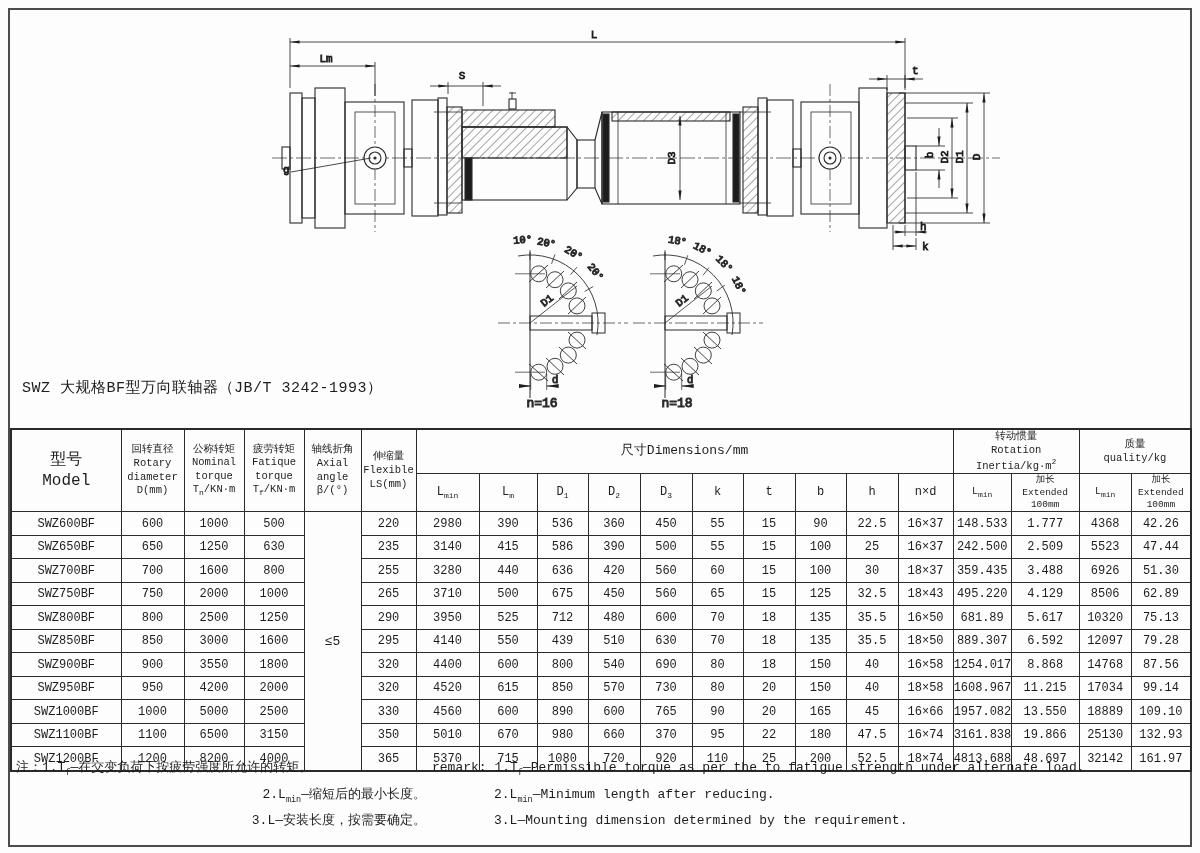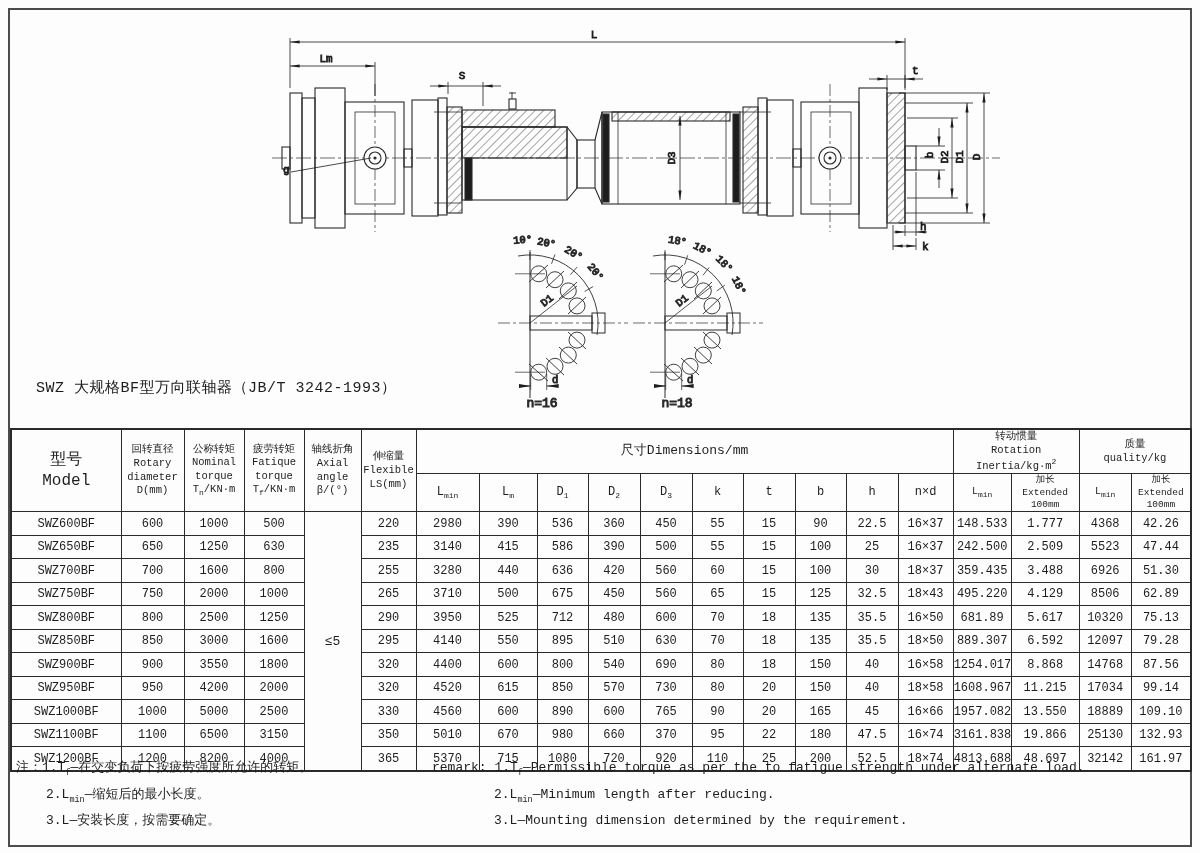--- a/index.html
+++ b/index.html
@@ -1,38 +1,38 @@
 <!DOCTYPE html>
 <html><head>
 <meta charset="utf-8">
 <style>
   html,body{margin:0;padding:0;background:#e8e8e8;}
   .page{position:relative;width:1200px;height:853px;background:#fdfdfd;margin:0 auto;
         font-family:"Liberation Mono","DejaVu Sans Mono",monospace;color:#1d1d1d;overflow:hidden;}
   .frame{position:absolute;left:8px;top:8px;right:8px;bottom:6px;border:2px solid #4c4c4c;pointer-events:none;}
   .drawing-svg{position:absolute;left:0;top:0;width:1200px;height:425px;}
-  .title-zh{position:absolute;left:36px;top:378px;font-size:15px;letter-spacing:.5px;white-space:nowrap;}
+  .title-zh{position:absolute;left:22px;top:378px;font-size:15px;letter-spacing:.5px;white-space:nowrap;}
   .title-en{position:absolute;left:22px;top:399px;font-size:15px;white-space:nowrap;}
   table.spec{position:absolute;left:10px;top:428px;width:1180px;border-collapse:collapse;table-layout:fixed;
              border:2px solid #2a2a2a;}
   table.spec th,table.spec td{border:1px solid #2a2a2a;text-align:center;vertical-align:middle;
              padding:0;overflow:hidden;}
   table.spec th{font-weight:normal;font-size:10.5px;line-height:1.3;white-space:pre-line;}
   table.spec .h1 th{height:34px;}
   table.spec .h2 th{height:36px;font-size:12px;margin-top:11px;}
   table.spec th.grp{font-size:13px;}
   table.spec th.model-h{font-size:16px;}
   table.spec td{height:22.5px;font-size:12px;white-space:nowrap;}
   table.spec td.model-cell{font-size:12px;margin-left:35px;}
   table.spec sub{font-size:8px;}
   table.spec sup{font-size:8px;}
   .notes{position:absolute;top:757px;left:0;width:1200px;font-size:13px;line-height:21px;}
   .notes .zh{position:absolute;left:16px;top:0;width:410px;}
   .notes .en{position:absolute;left:432px;top:0;width:760px;}
-  .notes .zh div:not(:first-child){padding-left:30px;}
+  .notes .zh div:not(:first-child){padding-left:30px;text-align:right;}
   .notes .en div:not(:first-child){padding-left:62px;}
   .notes sub{font-size:8.5px;}
   svg text{font-family:"Liberation Mono","DejaVu Sans Mono",monospace;fill:#1d1d1d;}
 </style>
 </head>
 <body>
 
 <div class="page">
   <div class="frame"></div>
 
@@ -412,21 +412,21 @@
           <td>75.13</td>
         </tr>
         <tr>
           <td class="model-cell">SWZ850BF</td>
           <td>850</td>
           <td>3000</td>
           <td>1600</td>
           <td>295</td>
           <td>4140</td>
           <td>550</td>
-          <td>895</td>
+          <td>439</td>
           <td>510</td>
           <td>630</td>
           <td>70</td>
           <td>18</td>
           <td>135</td>
           <td>35.5</td>
           <td>18×50</td>
           <td>889.307</td>
           <td>6.592</td>
           <td>12097</td>

